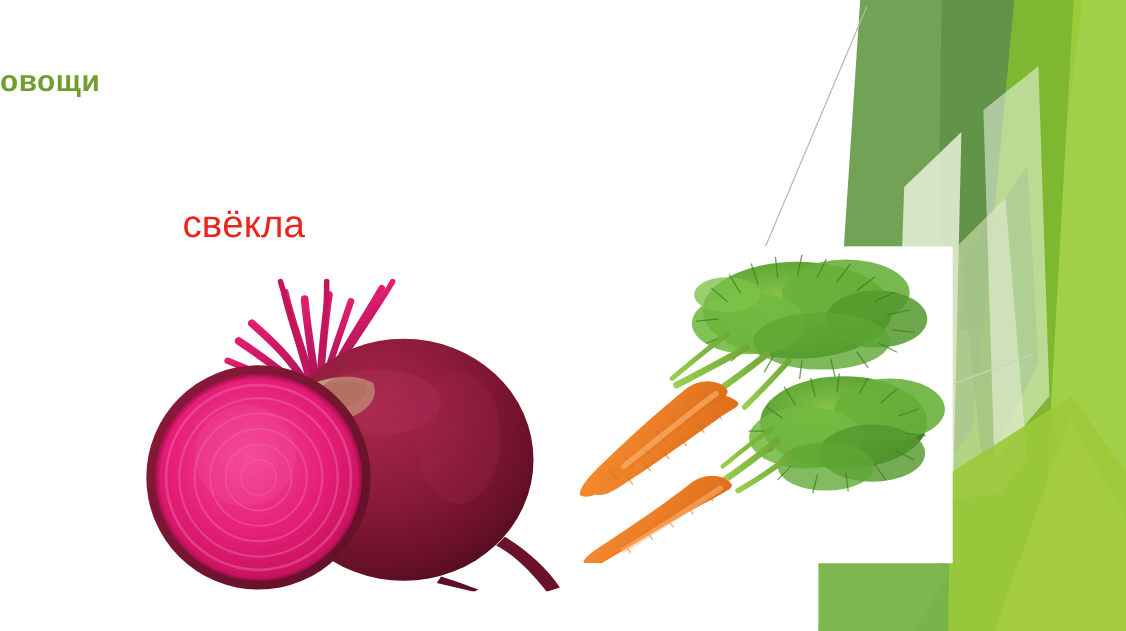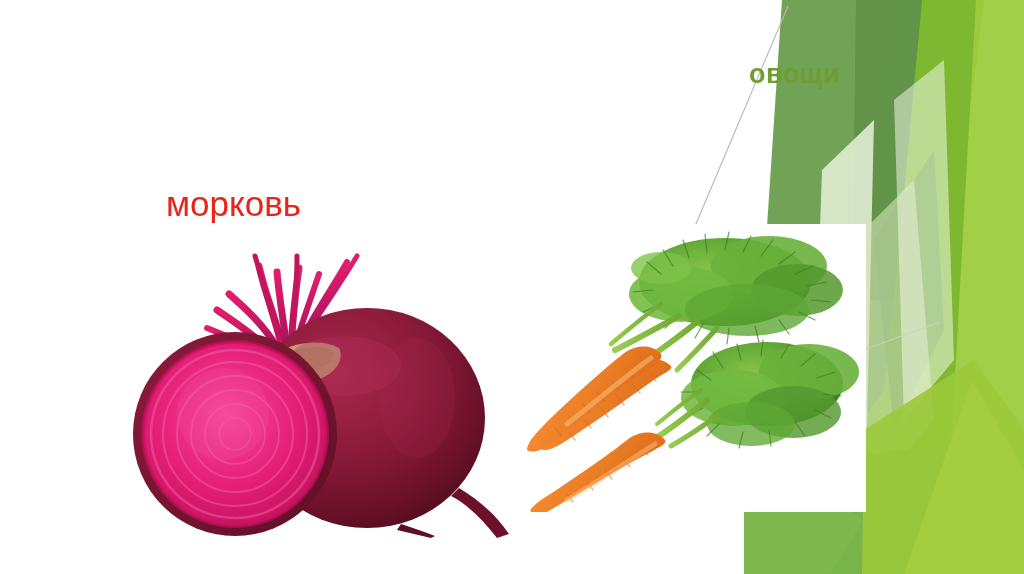--- a/index.html
+++ b/index.html
@@ -29,21 +29,21 @@
     pointer-events: none;
   }
   .deco-layer svg { display: block; width: 280px; height: 574px; }
 
   
   #title {
     position: absolute;
     left: 0;
     top: 60px;
     width: 840px;
-    text-align: right;
+    text-align: left;
     font-size: 27px;
     font-weight: bold;
     letter-spacing: 0.5px;
     color: #6F9D2F;
     line-height: 1.1;
     white-space: nowrap;
   }
 
   
   .caption {
@@ -109,21 +109,21 @@
   </div>
 
   <div id="hairline">
     <svg viewBox="0 0 160 240" preserveAspectRatio="none" aria-hidden="true">
       <line x1="98" y1="6" x2="0" y2="238" stroke="#B6B6B6" stroke-width="1.1"></line>
     </svg>
   </div>
 
   <div id="title">овощи</div>
 
-  <div class="caption" id="caption-beet">морковь</div>
+  <div class="caption" id="caption-beet">свёкла</div>
 
   <div class="photo" id="photo-beet">
     <svg viewBox="0 0 420 300" preserveAspectRatio="xMidYMid meet" aria-hidden="true">
       <defs>
         <radialGradient id="beetWholeGrad" cx="38%" cy="30%" r="78%">
           <stop offset="0%" stop-color="#A8274C"></stop>
           <stop offset="45%" stop-color="#8C1B3B"></stop>
           <stop offset="80%" stop-color="#6B1129"></stop>
           <stop offset="100%" stop-color="#4E0B1D"></stop>
         </radialGradient>

